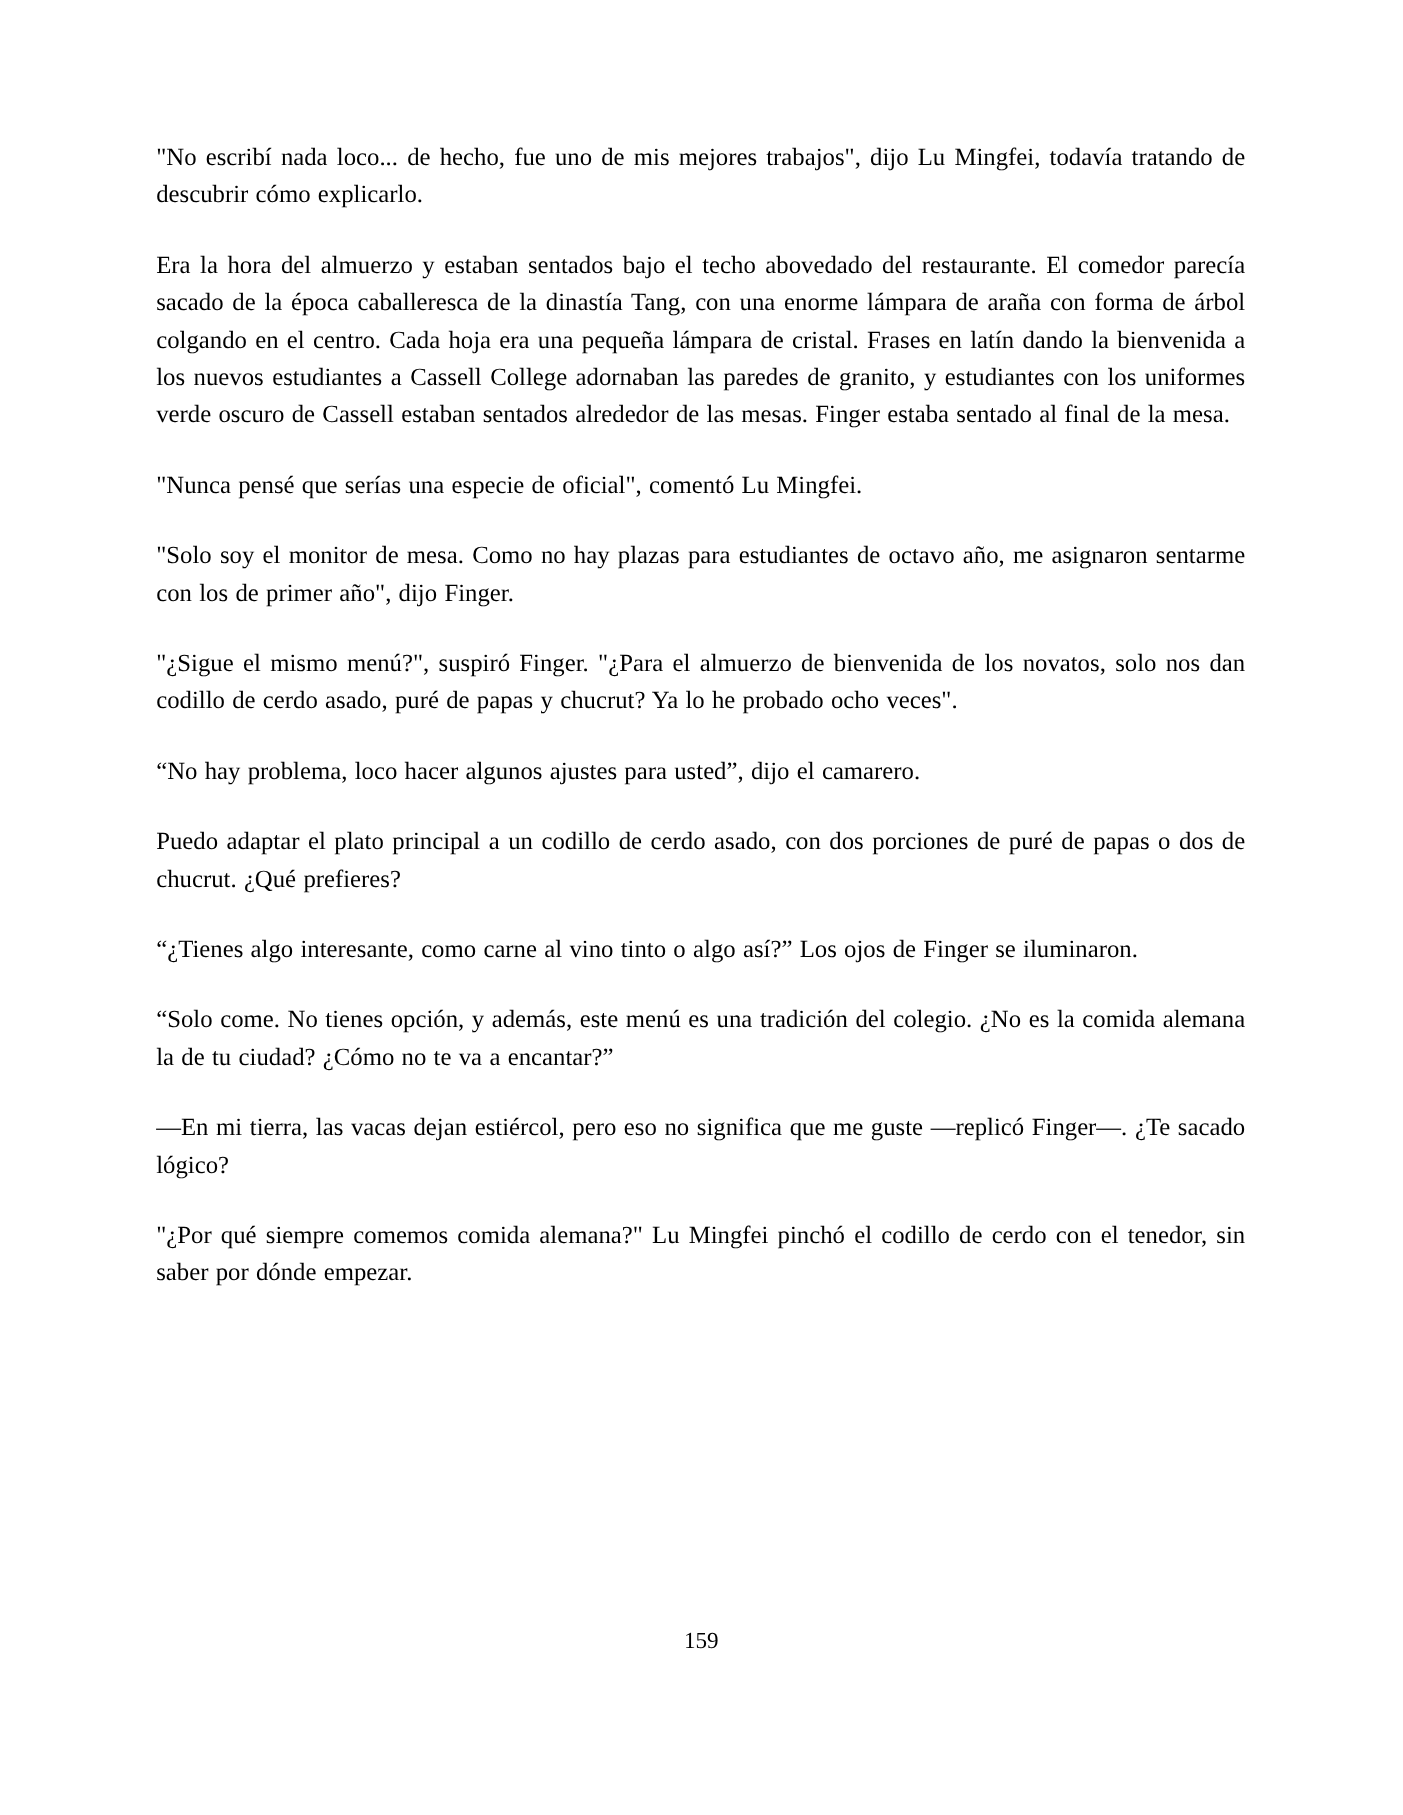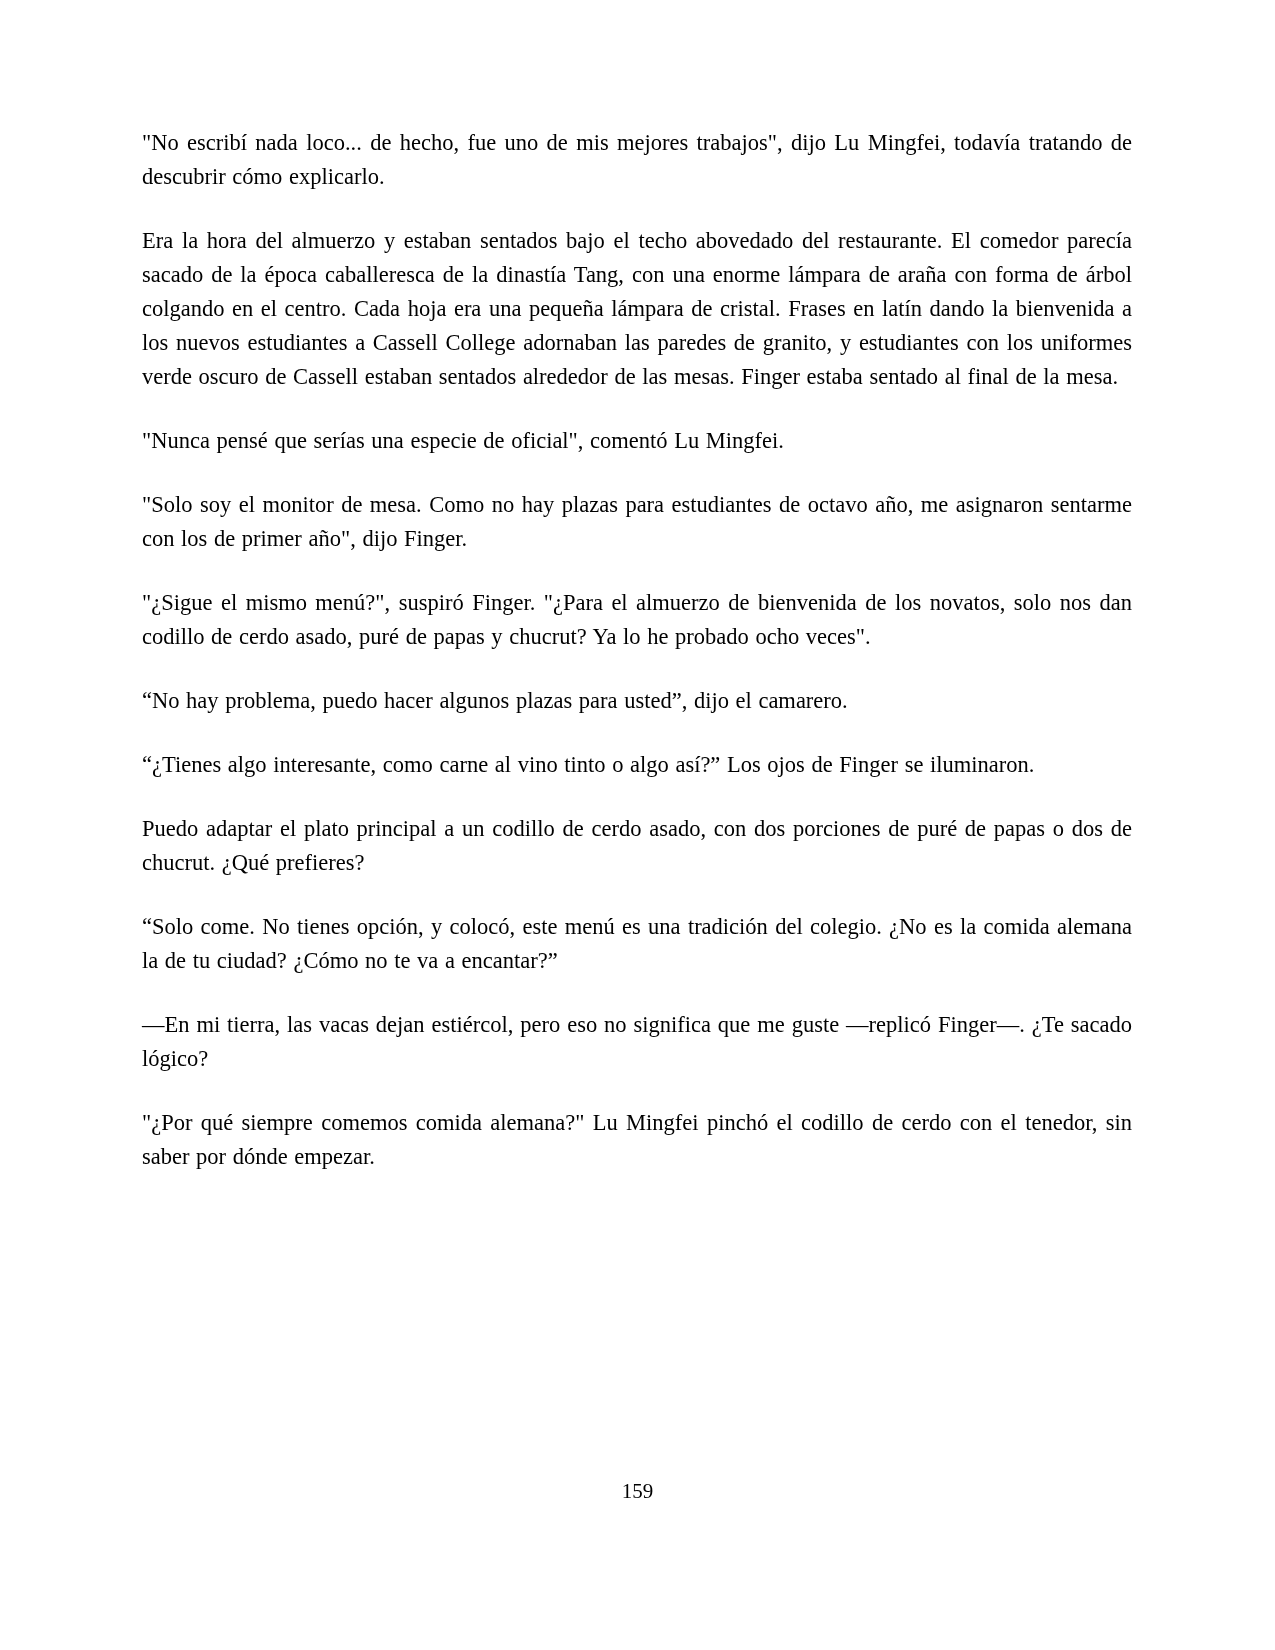--- a/index.html
+++ b/index.html
@@ -42,21 +42,21 @@
 </head>
 <body>
 
 <div class="page">
   <div class="text-block">
     <p class="para">"No escribí nada loco... de hecho, fue uno de mis mejores trabajos", dijo Lu Mingfei, todavía tratando de descubrir cómo explicarlo.</p>
     <p class="para">Era la hora del almuerzo y estaban sentados bajo el techo abovedado del restaurante. El comedor parecía sacado de la época caballeresca de la dinastía Tang, con una enorme lámpara de araña con forma de árbol colgando en el centro. Cada hoja era una pequeña lámpara de cristal. Frases en latín dando la bienvenida a los nuevos estudiantes a Cassell College adornaban las paredes de granito, y estudiantes con los uniformes verde oscuro de Cassell estaban sentados alrededor de las mesas. Finger estaba sentado al final de la mesa.</p>
     <p class="para">"Nunca pensé que serías una especie de oficial", comentó Lu Mingfei.</p>
     <p class="para">"Solo soy el monitor de mesa. Como no hay plazas para estudiantes de octavo año, me asignaron sentarme con los de primer año", dijo Finger.</p>
     <p class="para">"¿Sigue el mismo menú?", suspiró Finger. "¿Para el almuerzo de bienvenida de los novatos, solo nos dan codillo de cerdo asado, puré de papas y chucrut? Ya lo he probado ocho veces".</p>
-    <p class="para">“No hay problema, puedo hacer algunos plazas para usted”, dijo el camarero.</p>
+    <p class="para">“No hay problema, loco hacer algunos ajustes para usted”, dijo el camarero.</p>
+    <p class="para">Puedo adaptar el plato principal a un codillo de cerdo asado, con dos porciones de puré de papas o dos de chucrut. ¿Qué prefieres?</p>
     <p class="para">“¿Tienes algo interesante, como carne al vino tinto o algo así?” Los ojos de Finger se iluminaron.</p>
-    <p class="para">Puedo adaptar el plato principal a un codillo de cerdo asado, con dos porciones de puré de papas o dos de chucrut. ¿Qué prefieres?</p>
-    <p class="para">“Solo come. No tienes opción, y colocó, este menú es una tradición del colegio. ¿No es la comida alemana la de tu ciudad? ¿Cómo no te va a encantar?”</p>
+    <p class="para">“Solo come. No tienes opción, y además, este menú es una tradición del colegio. ¿No es la comida alemana la de tu ciudad? ¿Cómo no te va a encantar?”</p>
     <p class="para">—En mi tierra, las vacas dejan estiércol, pero eso no significa que me guste —replicó Finger—. ¿Te sacado lógico?</p>
     <p class="para">"¿Por qué siempre comemos comida alemana?" Lu Mingfei pinchó el codillo de cerdo con el tenedor, sin saber por dónde empezar.</p>
   </div>
   <div class="page-number">159</div>
 </div>
 
 </body></html>

